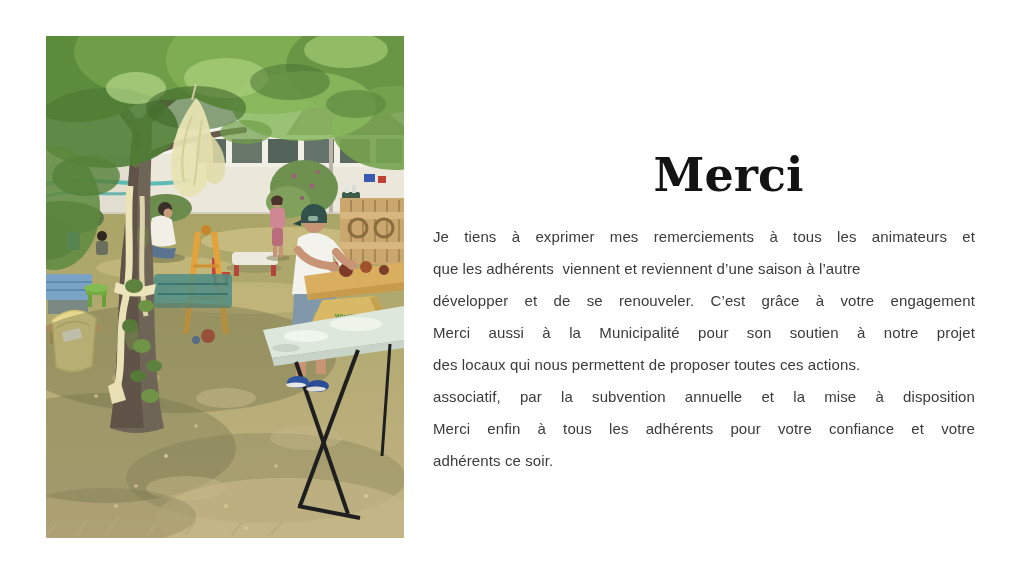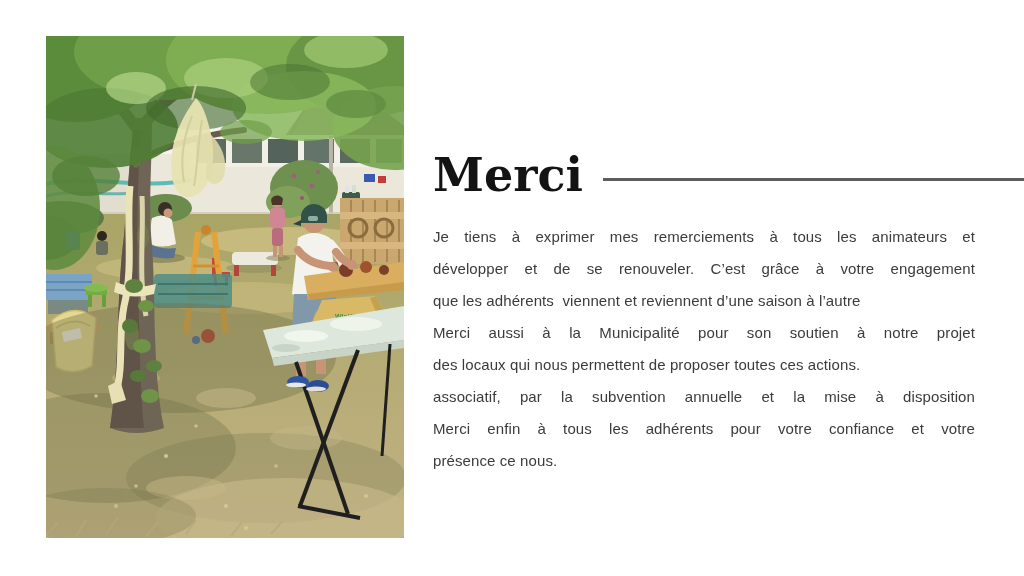--- a/index.html
+++ b/index.html
@@ -14,21 +14,21 @@
     background:var(--background, #ffffff);
   }
   .photo {
     position:absolute; left:46px; top:36px;
     width:358px; height:502px; margin:0;
     overflow:hidden;
   }
   .photo svg { display:block; width:100%; height:100%; }
   .title-row {
     position:absolute; left:433px; top:150px; right:0;
-    display:flex; align-items:center;
+    display:flex; align-items:center;flex-direction:column;
   }
   .page-title {
     margin:0;
     font-family:"DejaVu Serif","Liberation Serif",serif;
     font-weight:700;
     font-size:46px;
     line-height:1.1;
     letter-spacing:0px;
     color:var(--title, #131313);
   }
@@ -297,22 +297,22 @@
     </svg>
   </figure>
 
   <div class="title-row">
     <h1 class="page-title">Merci</h1>
     <div class="rule"></div>
   </div>
 
   <div class="body-text">
     <div class="line just">Je tiens à exprimer mes remerciements à tous les animateurs et</div>
+    <div class="line">que les adhérents  viennent et reviennent d’une saison à l’autre</div>
     <div class="line just">développer et de se renouveler. C’est grâce à votre engagement</div>
-    <div class="line">que les adhérents  viennent et reviennent d’une saison à l’autre</div>
     <div class="line just">Merci aussi à la Municipalité pour son soutien à notre projet</div>
     <div class="line">des locaux qui nous permettent de proposer toutes ces actions.</div>
     <div class="line just">associatif, par la subvention annuelle et la mise à disposition</div>
     <div class="line just">Merci enfin à tous les adhérents pour votre confiance et votre</div>
-    <div class="line">présence ce nous.</div>
+    <div class="line">adhérents ce soir.</div>
   </div>
 
 </div>
 
 </body></html>

